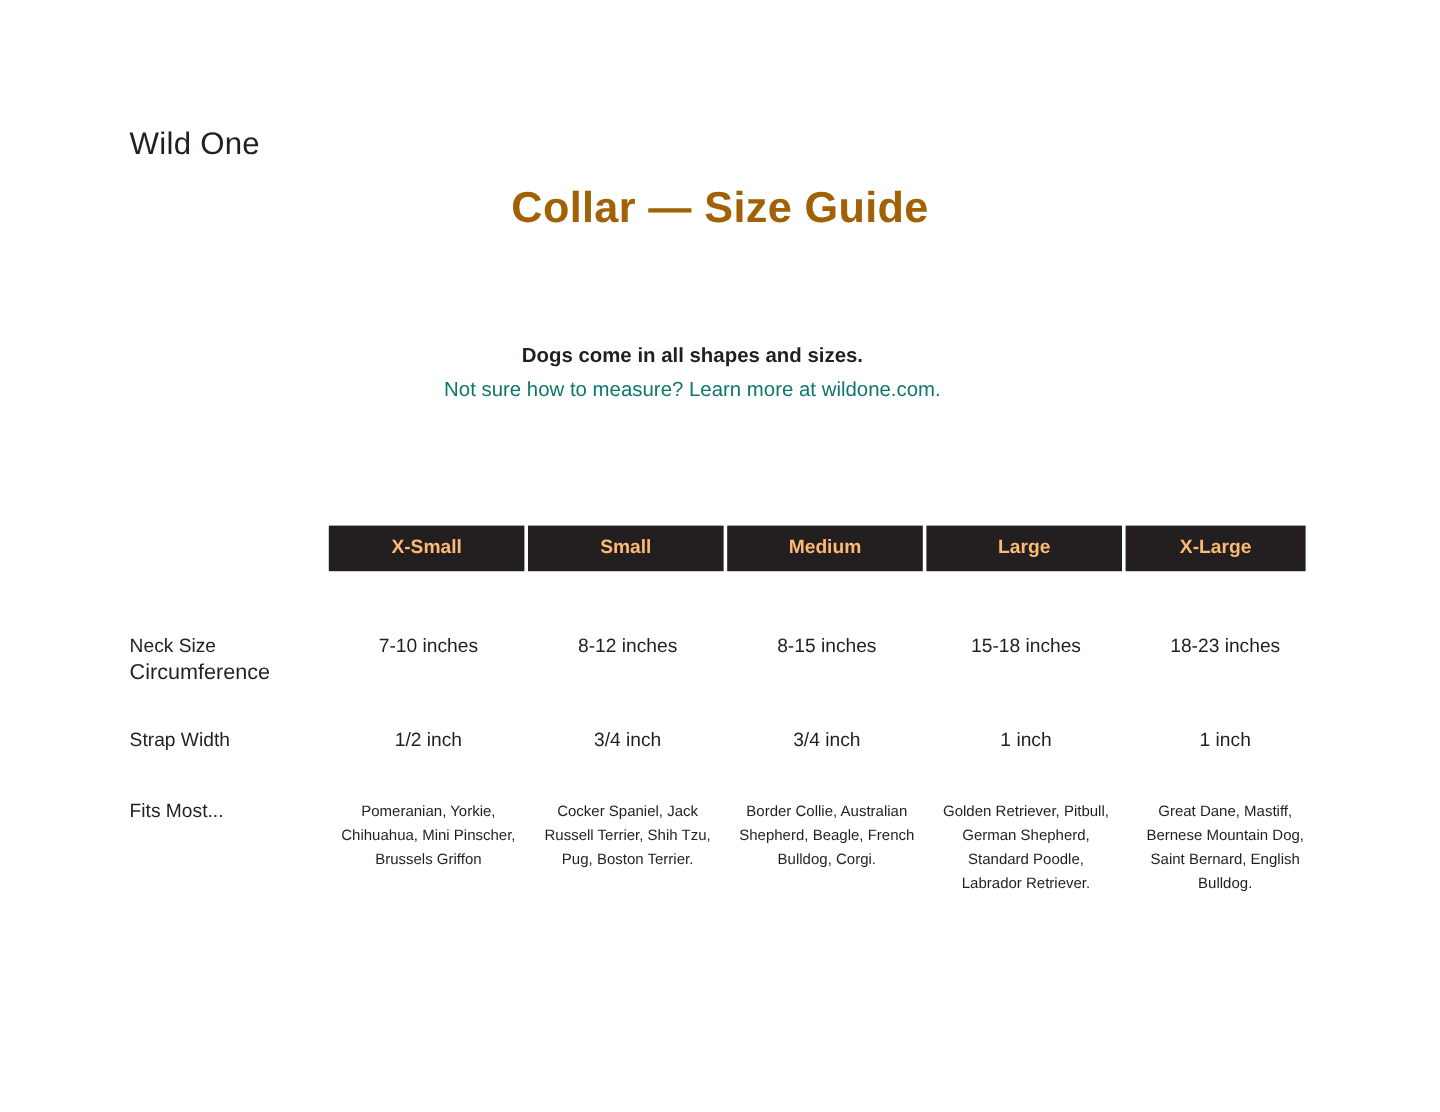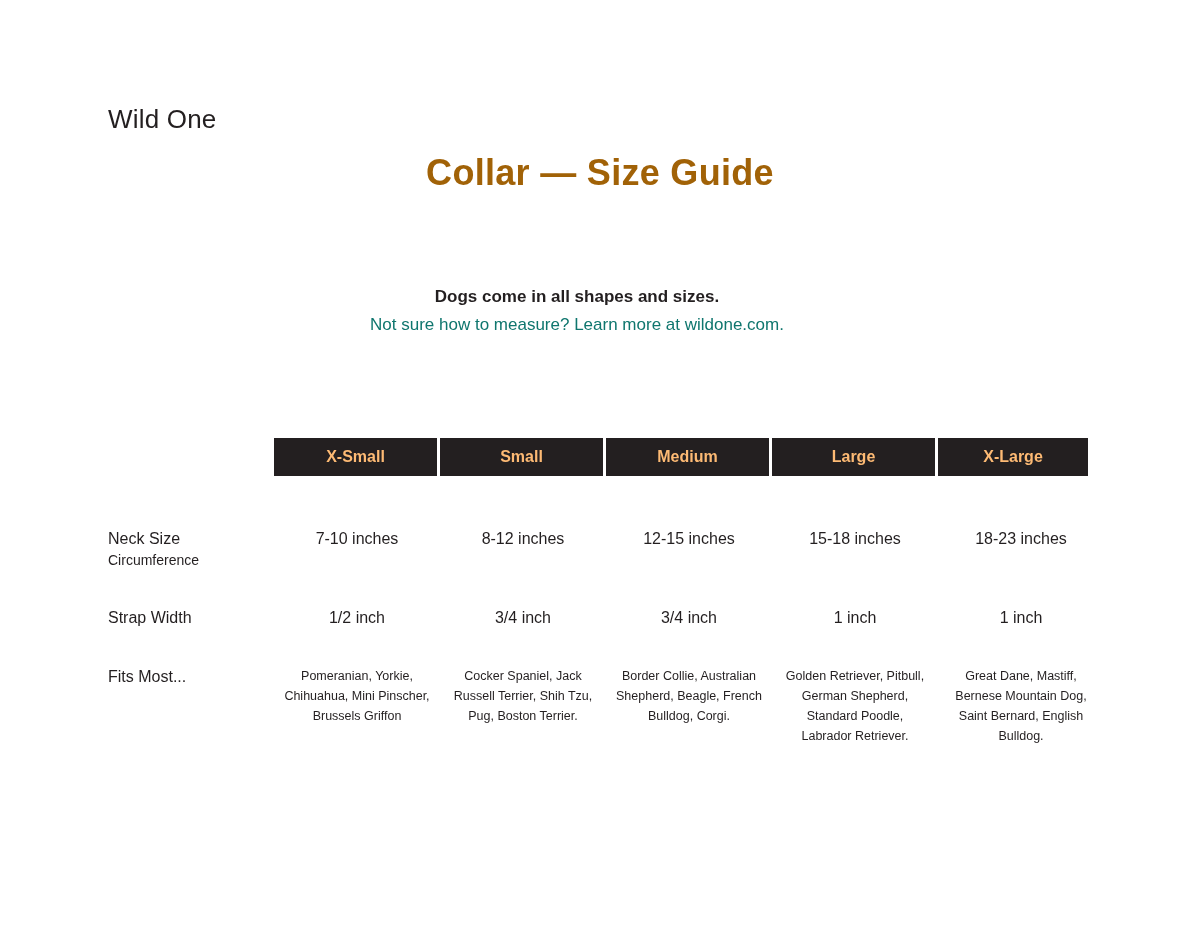--- a/index.html
+++ b/index.html
@@ -105,21 +105,21 @@
   .data-row {
     margin-top: 0;
   }
   .row-label {
     font-size: 16px;
     font-weight: 400;
     color: #231f20;
     line-height: 22px;
   }
   .row-sublabel {
-    font-size: 14px;
+    font-size: 18px;
     font-weight: 400;
     color: #231f20;
     line-height: 20px;
   }
   .cell-value {
     font-size: 16px;
     font-weight: 400;
     color: #231f20;
     line-height: 22px;
   }
@@ -175,21 +175,21 @@
         <div class="row-label">Neck Size</div>
         <div class="row-sublabel">Circumference</div>
       </div>
       <div class="size-col">
         <div class="cell-value">7-10 inches</div>
       </div>
       <div class="size-col">
         <div class="cell-value">8-12 inches</div>
       </div>
       <div class="size-col">
-        <div class="cell-value">12-15 inches</div>
+        <div class="cell-value">8-15 inches</div>
       </div>
       <div class="size-col">
         <div class="cell-value">15-18 inches</div>
       </div>
       <div class="size-col">
         <div class="cell-value">18-23 inches</div>
       </div>
     </div>
 
     <div class="row data-row row-strap">

